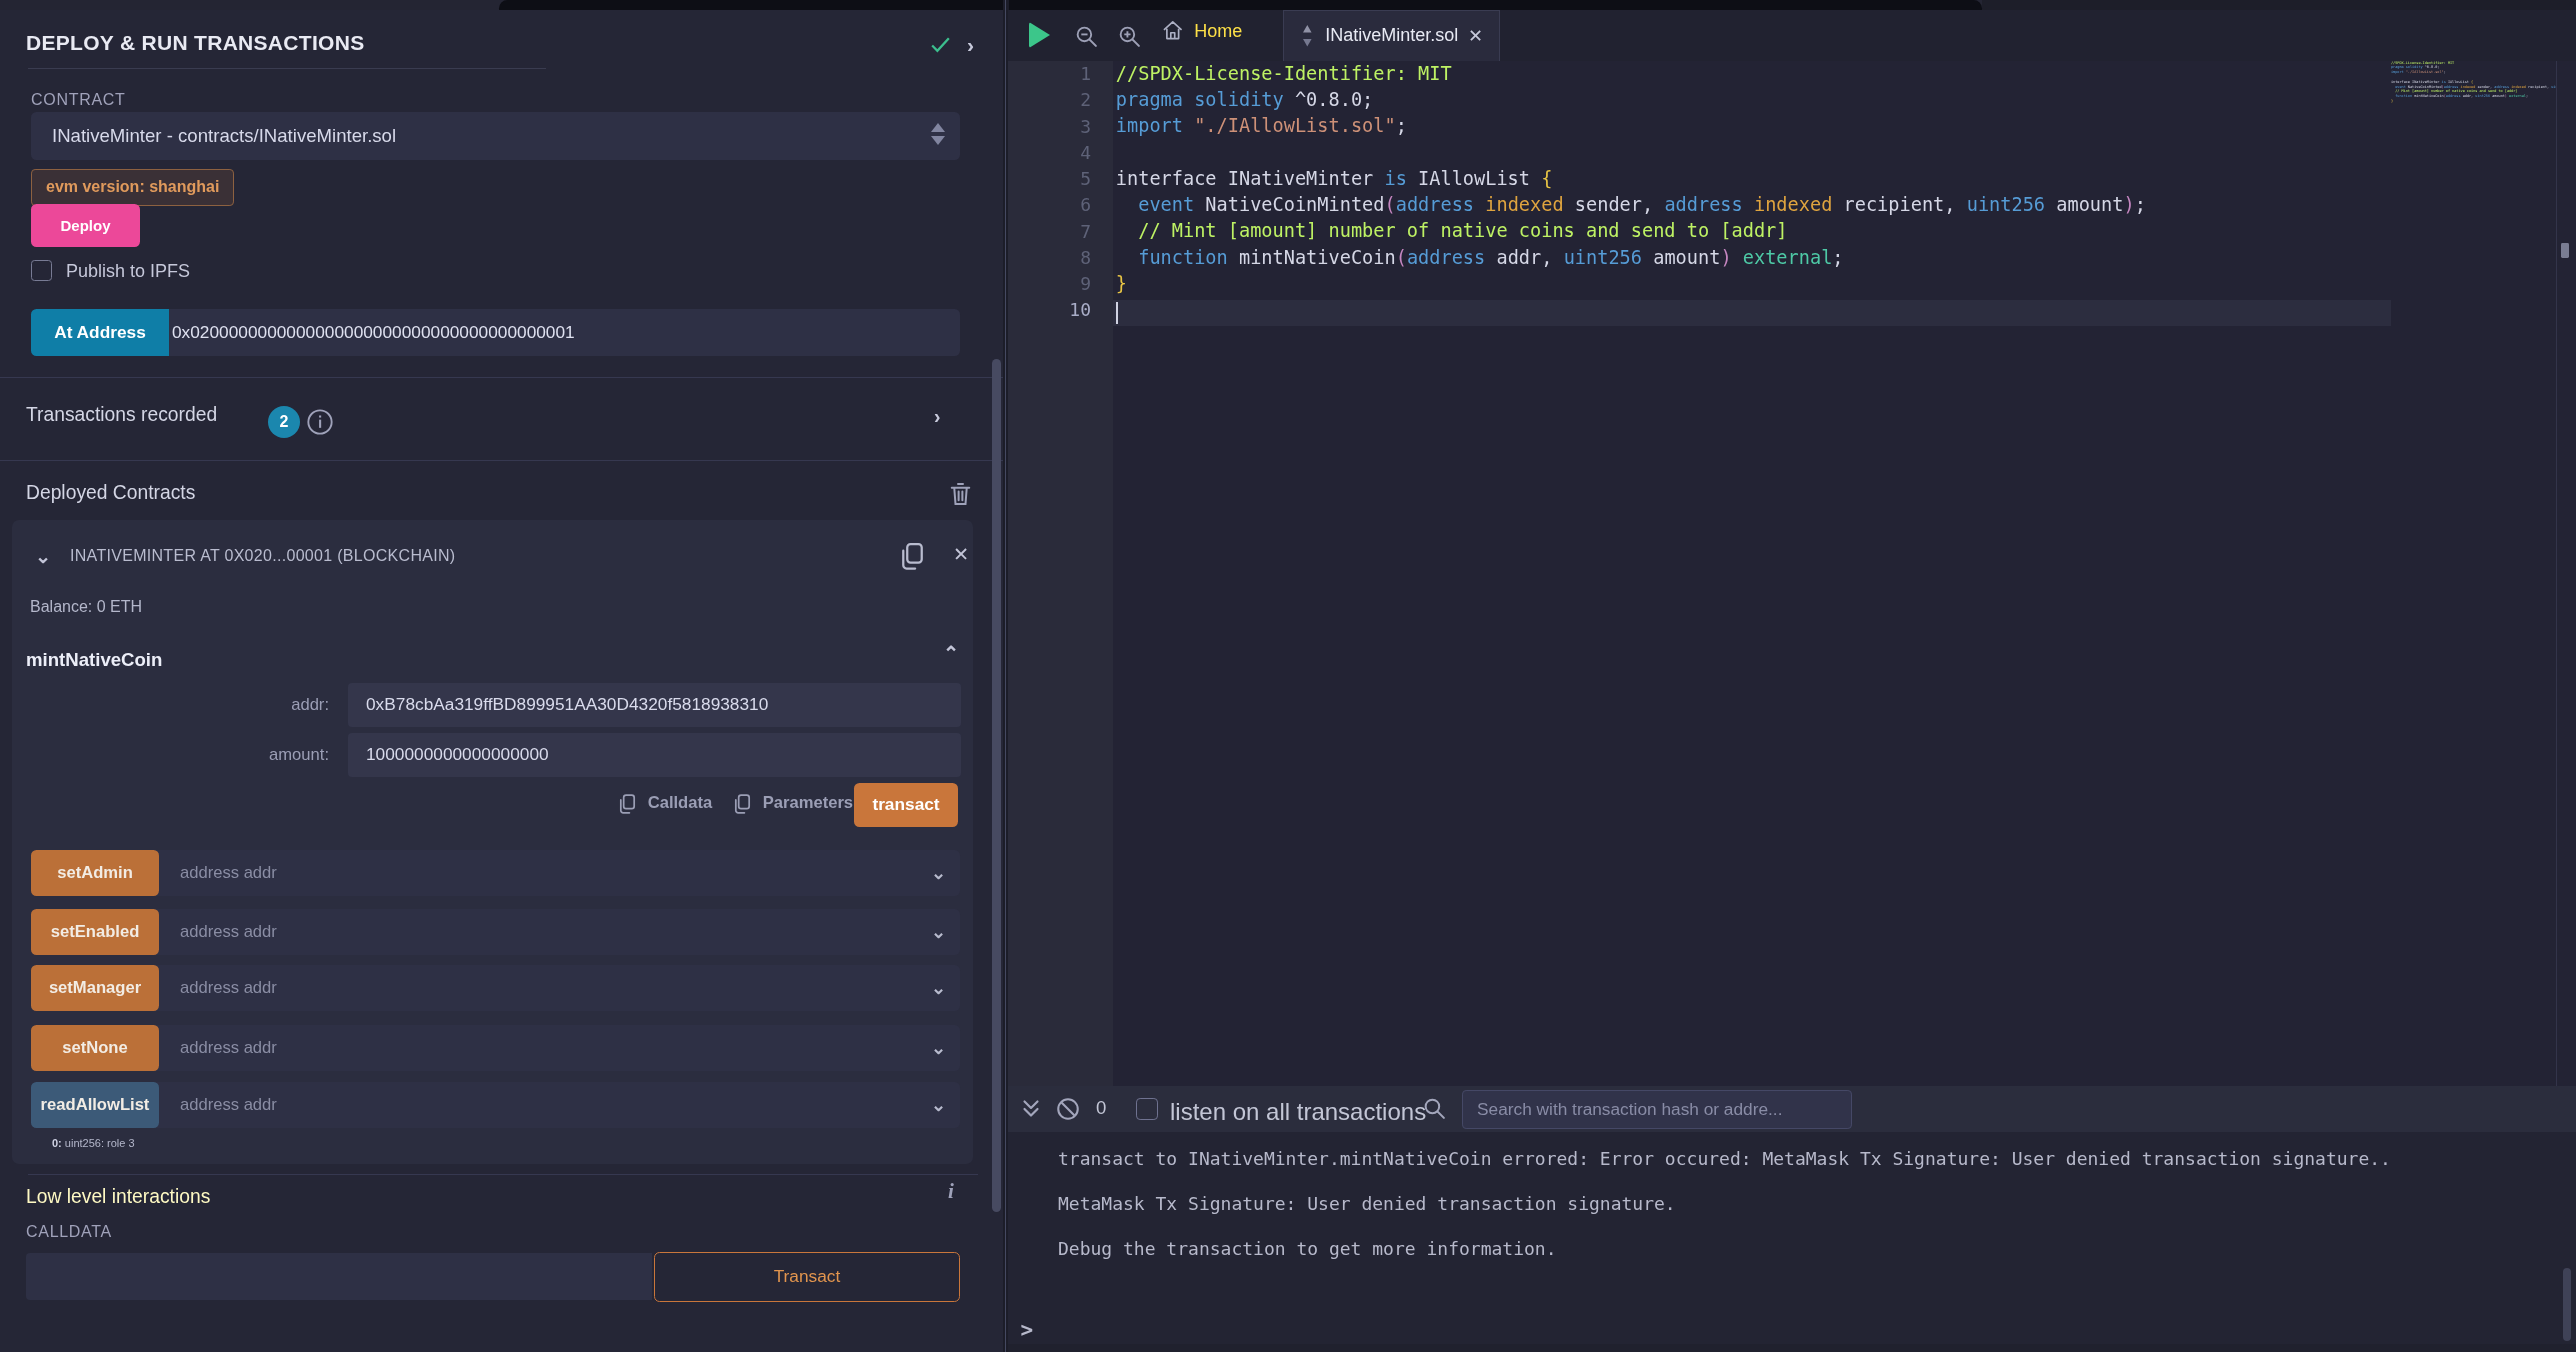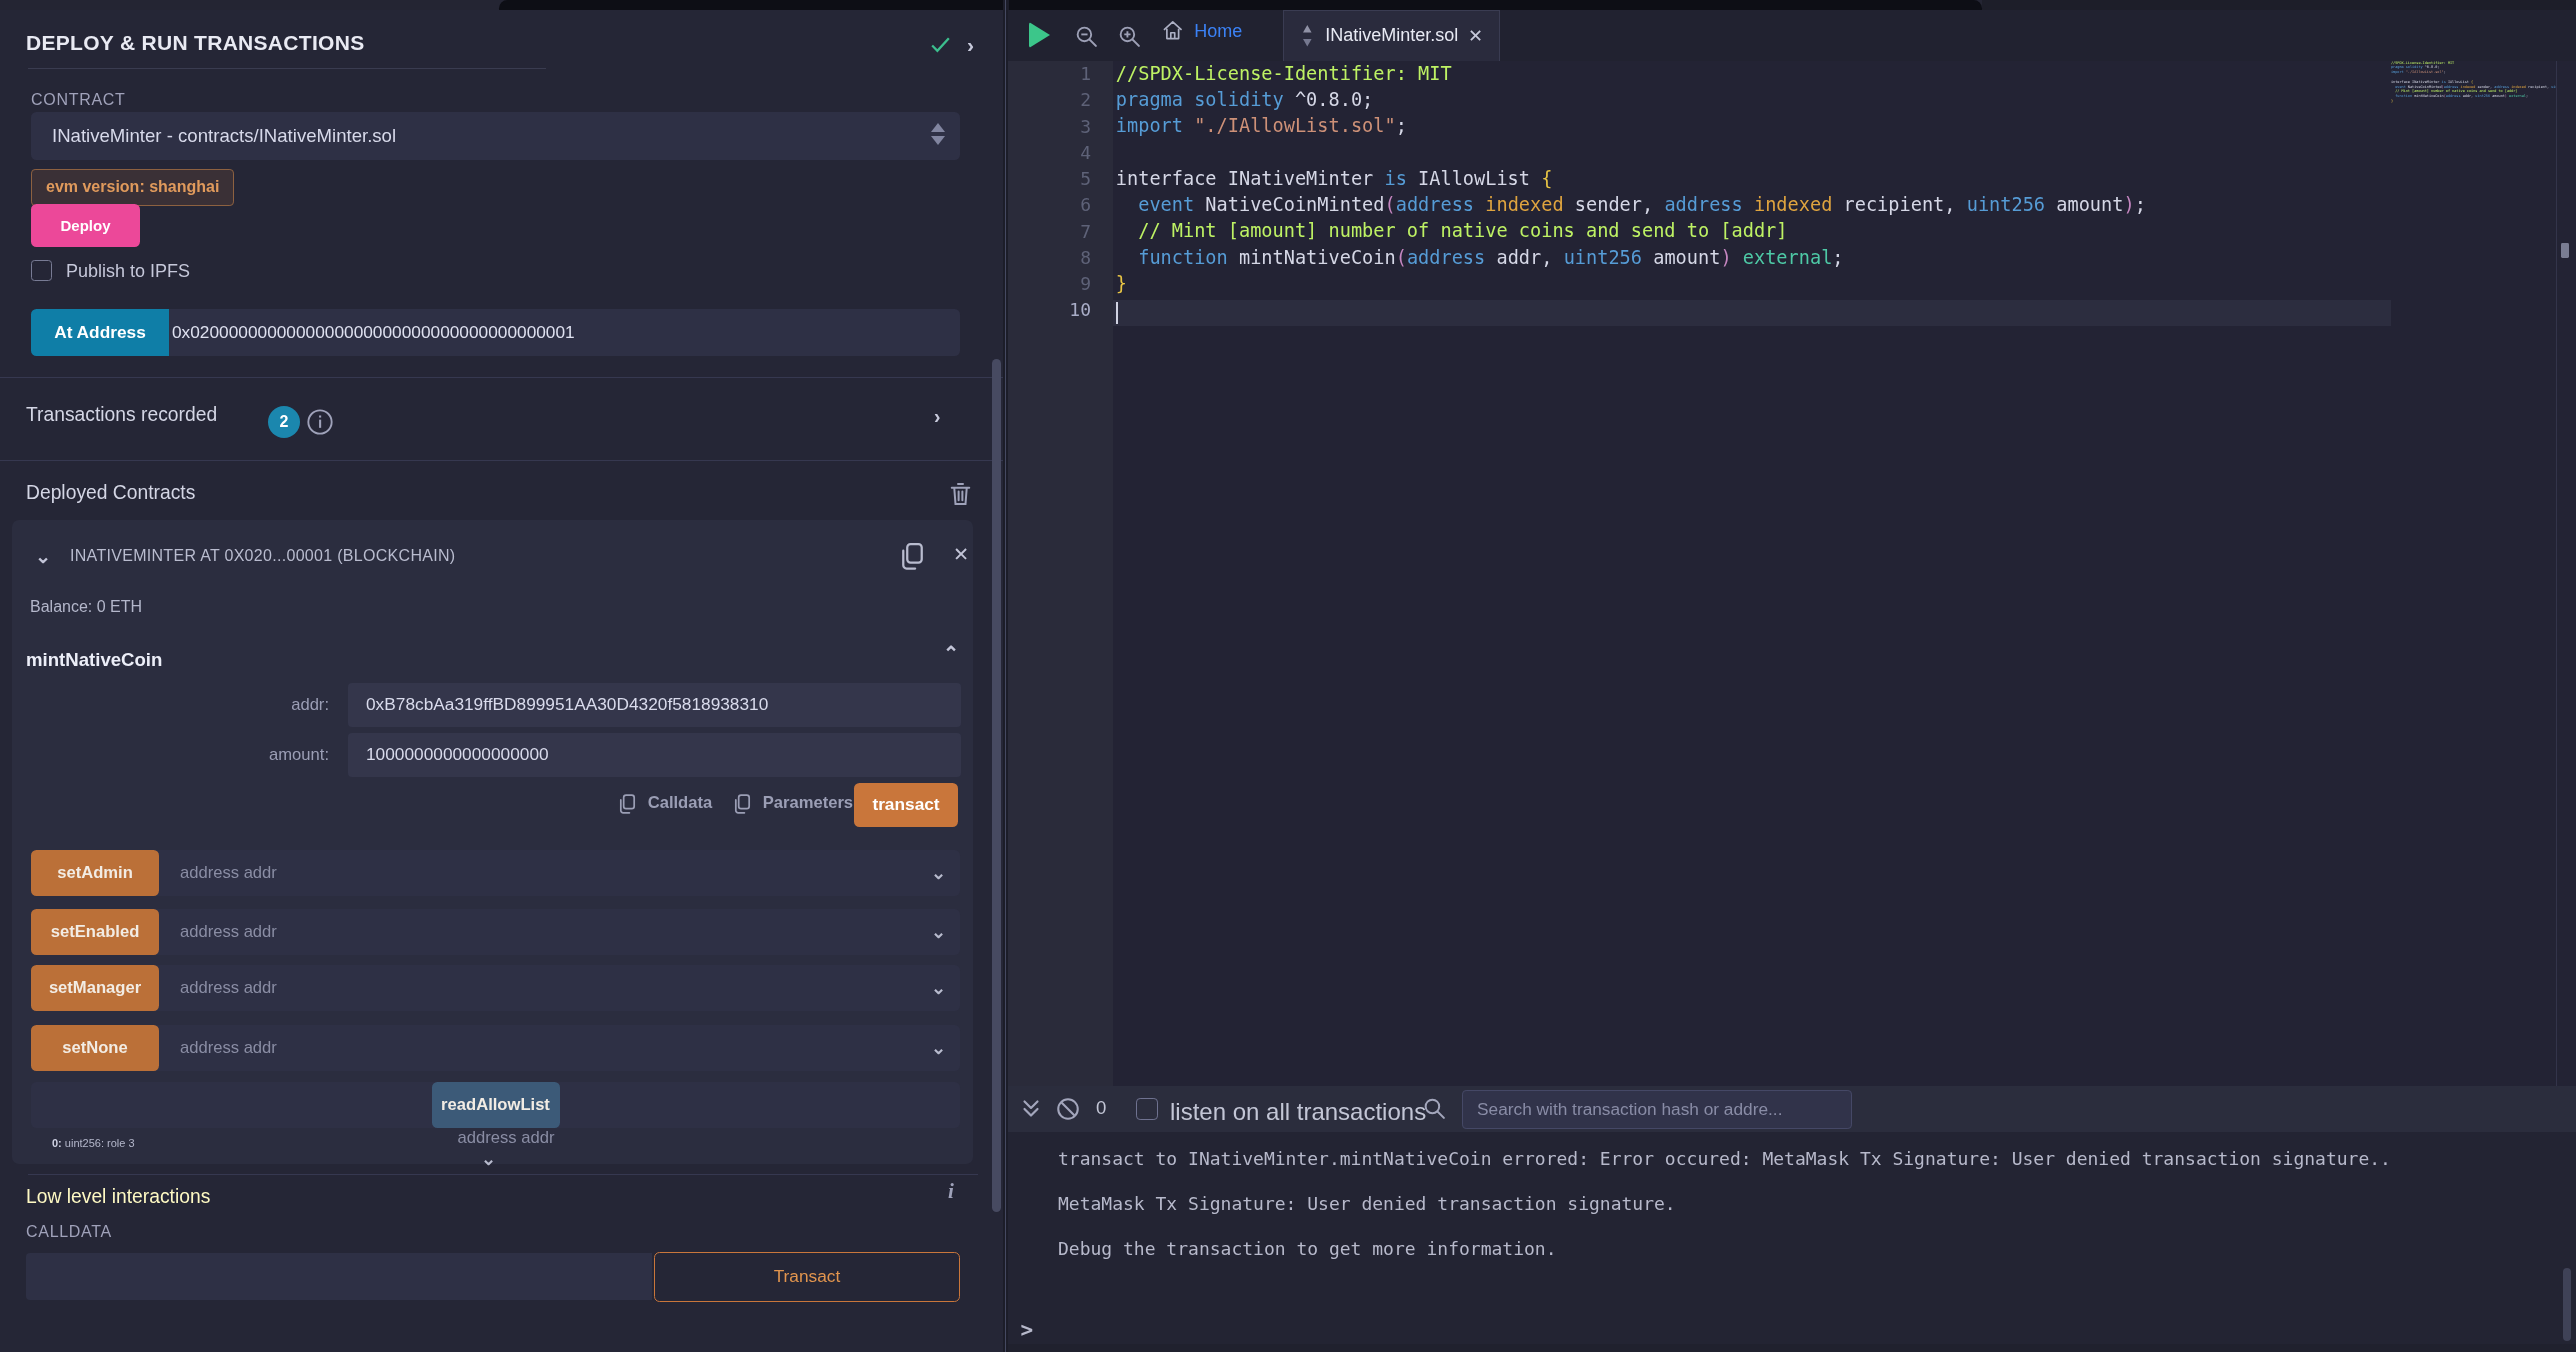--- a/index.html
+++ b/index.html
@@ -67,21 +67,21 @@
 
   
   .vdiv { position:absolute; left:1003px; top:0; width:5.5px; height:1352px; background:#1c1d29; }
   .vdiv::after { content:""; position:absolute; left:2.1px; top:0; width:1.4px; height:100%; background:#454961; }
 
   
   .editor { position:absolute; left:1008px; top:9.7px; width:1568px; height:1076px; background:#232334; }
   .tabbar { position:absolute; left:0; top:0; width:1568px; height:51px; background:#212230; }
   .play { position:absolute; left:21px; top:12.4px; width:0; height:0; border-top:13px solid transparent; border-bottom:13px solid transparent; border-left:21px solid #3cc68a; border-radius:2.8px; }
   .mag { position:absolute; top:14px; }
-  .home-tab { position:absolute; left:153px; top:9.7px; display:flex; align-items:center; gap:9.7px; color:#3b82f6; font-size:18px; }
+  .home-tab { position:absolute; left:153px; top:9.7px; display:flex; align-items:center; gap:9.7px; color:#fde047; font-size:18px; }
   .file-tab { position:absolute; left:275px; top:0; width:217px; height:51px; background:#2a2b3d; border:0.7px solid #3a3c52; border-bottom:none; display:flex; align-items:center; gap:9.7px; padding:0 15px; }
   .file-tab .name { font-size:18px; color:#e8eaf4;text-align:right; }
   .file-tab .x { font-size:18px; color:#c6c8da; }
   .gutter { position:absolute; left:0; top:51px; width:105px; height:1025px; background:#2a2b3a; }
   .code-area { position:absolute; left:105px; top:51px; width:1463px; height:1025px; }
   .cur-line { position:absolute; left:105px; top:290px; width:1278px; height:26px; background:#2c2d3f; }
   .code-line { position:absolute; left:108px; height:26px; line-height:26px; font-family:"DejaVu Sans Mono",monospace; font-size:18.6px; white-space:pre; color:#d5d7e6; }
   .ln { position:absolute; width:83px; text-align:right; height:26px; line-height:26px; font-family:"DejaVu Sans Mono",monospace; font-size:18px; color:#5e6278; }
   .ln.active { color:#a9adc7; }
   .tok-c { color:#bef264;margin-top:8px; } .tok-k { color:#569cd6; } .tok-s { color:#ce9178; }
@@ -217,21 +217,21 @@
     <div class="fn-row" style="top:955px;">
       <div class="btn fn-btn orange">setManager</div>
       <div class="fn-ph">address addr</div>
       <div class="fn-chev">⌄</div>
     </div>
     <div class="fn-row" style="top:1015px;">
       <div class="btn fn-btn orange">setNone</div>
       <div class="fn-ph">address addr</div>
       <div class="fn-chev">⌄</div>
     </div>
-    <div class="fn-row" style="top:1072px;flex-direction:column;">
+    <div class="fn-row" style="top:1072px;">
       <div class="btn fn-btn blue">readAllowList</div>
       <div class="fn-ph">address addr</div>
       <div class="fn-chev">⌄</div>
     </div>
 
     <div class="result-line"><b>0:</b><span> uint256: role 3</span></div>
 
     <div class="hdiv" style="top:1164px; left:28px; width:950px;"></div>
     <div class="lli-title">Low level interactions</div>
     <div class="lli-i">i</div>

